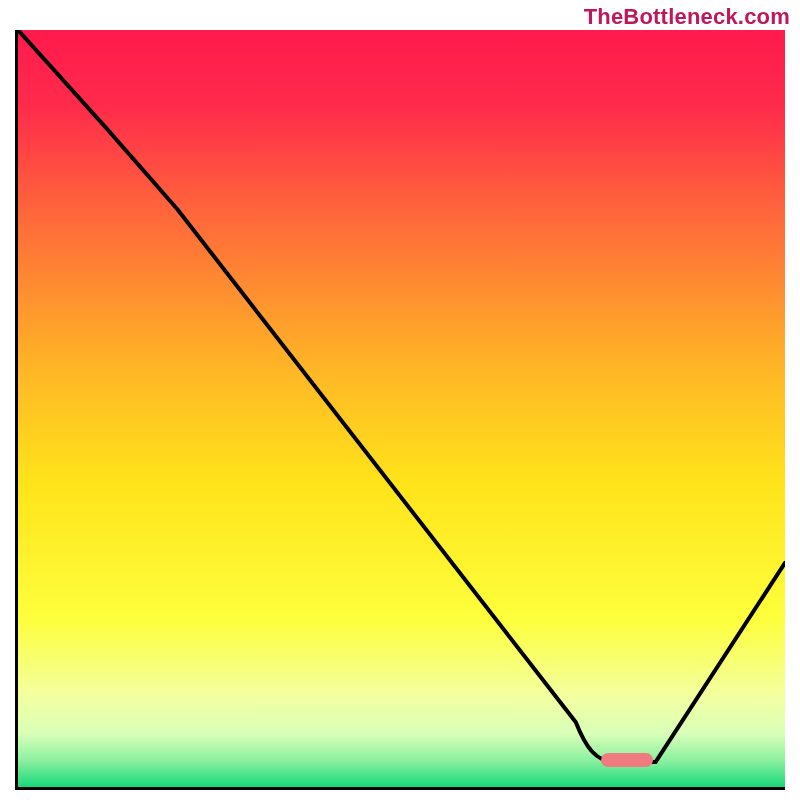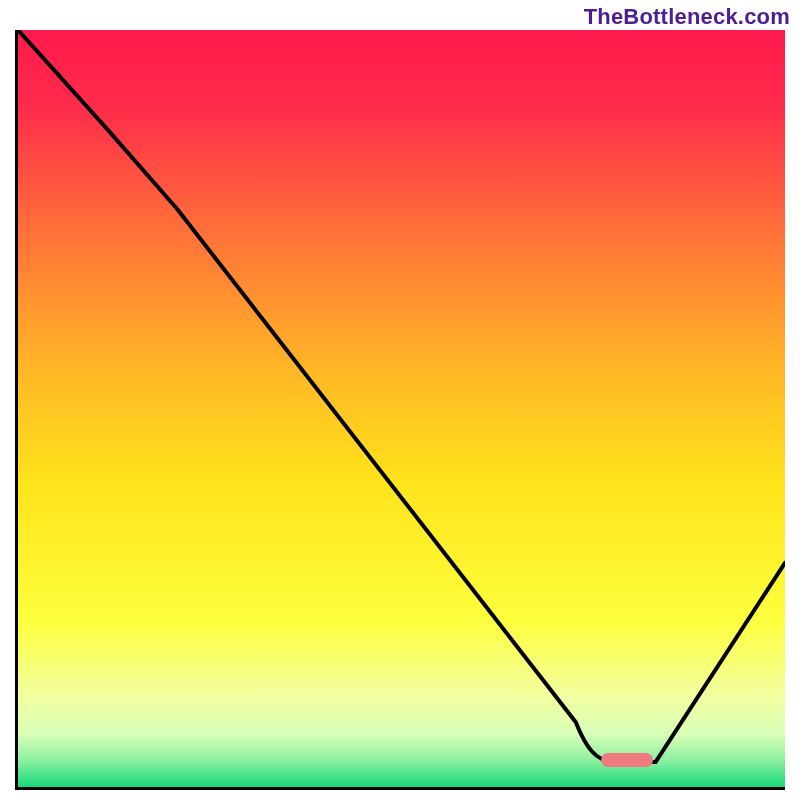--- a/index.html
+++ b/index.html
@@ -14,21 +14,21 @@
     position: relative;
     width: 800px;
     height: 800px;
   }
   .watermark {
     position: absolute;
     top: 4px;
     right: 10px;
     font-size: 22px;
     font-weight: 600;
-    color: #4c1d95;
+    color: #be185d;
     z-index: 10;
     letter-spacing: 0.2px;
   }
   .plot-frame {
     position: absolute;
     left: 15px;
     top: 30px;
     width: 770px;
     height: 760px;
     box-sizing: border-box;

